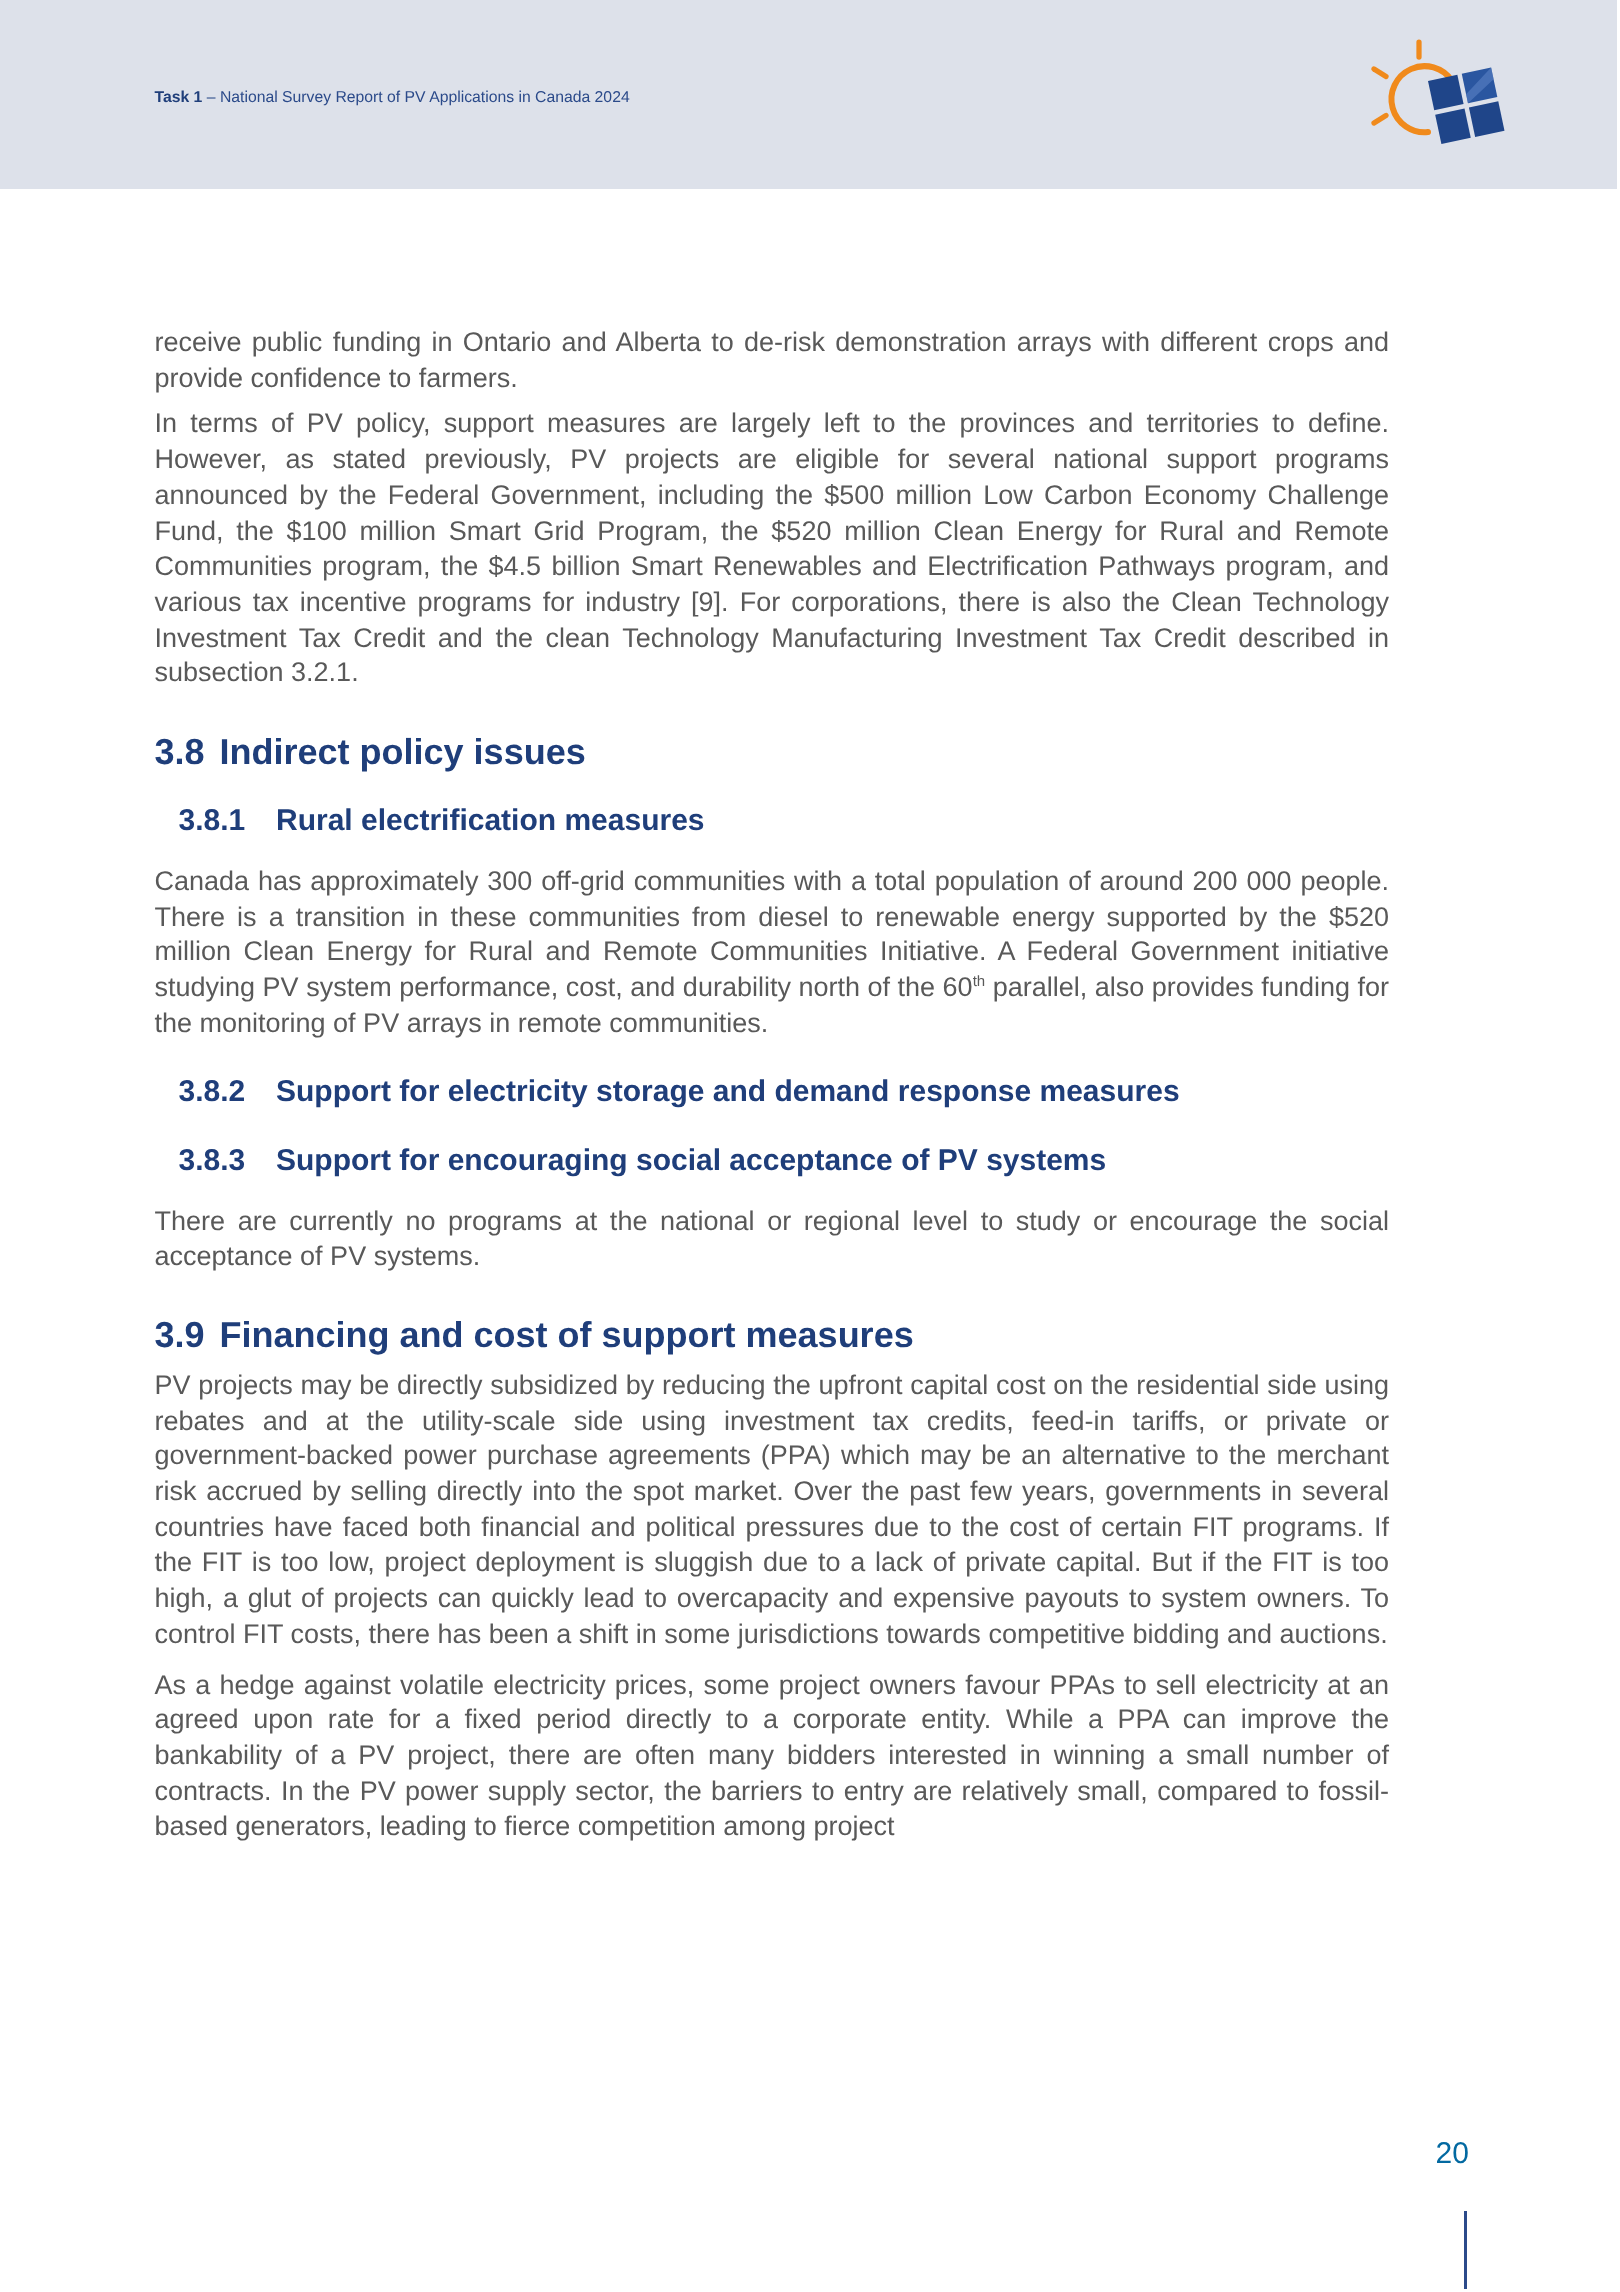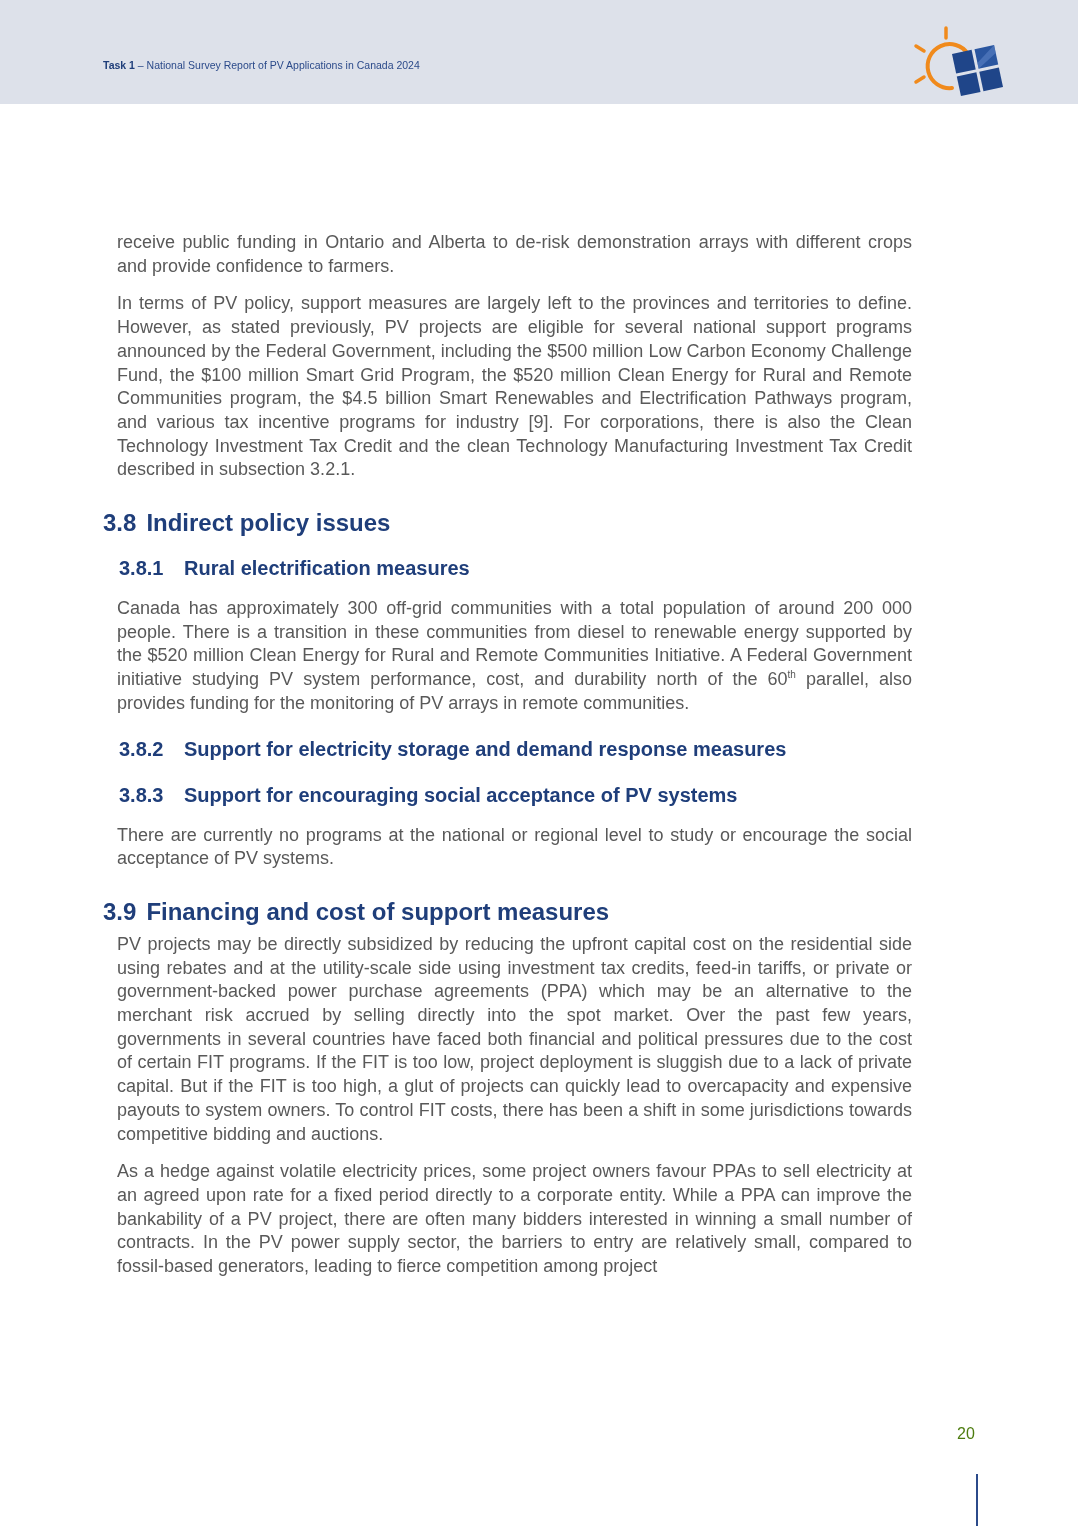--- a/index.html
+++ b/index.html
@@ -5,54 +5,54 @@
     html, body { margin: 0; padding: 0; }
     body {
       width: 1080px; height: 1528px;
       background: #ffffff;
       position: relative;
       overflow: hidden;
       font-family: "Liberation Sans", sans-serif;
     }
     .header-band {
       position: absolute; left: 0; top: 0;
-      width: 1078px; height: 104px;
+      width: 1078px; height: 126px;
       background: #dde1ea;
     }
     .header-title {
       position: absolute; left: 103px; top: 59px;
       font-size: 10.5px; color: #2b4a8a;
       white-space: nowrap;
     }
     .header-title b { font-weight: bold; color: #1f3e7a; }
     .logo { position: absolute; left: 908px; top: 24px; width: 96px; height: 88px; }
 
     .content {
       position: absolute; left: 103px; top: 217px; width: 823px;
       color: #555555;
     }
     p {
-      margin: 14px; font-size: 18px; line-height: 23.7px;
+      margin: 0; font-size: 18px; line-height: 23.7px;
       text-align: justify; color: #595959;
     }
     h2 {
       margin: 0; color: #1f3e7a; font-weight: bold;
       font-size: 24px; line-height: 30px;
     }
     h2 .num { margin-right: 10px; }
     h3 {
       margin: 16px; color: #1f3e7a; font-weight: bold;
       font-size: 20px; line-height: 26px;
     }
     h3 .num { display: inline-block; width: 65px; }
     sup { font-size: 10px; line-height: 0; vertical-align: 7px; }
 
     .page-number {
       position: absolute; left: 957px; top: 1425px;
-      font-size: 16px; color: #4d7c0f;
+      font-size: 20px; color: #0369a1;
     }
     .page-rule {
       position: absolute; left: 976px; top: 1474px;
       width: 2px; height: 52px; background: #2b4a8a;
     }
   </style>
 </head>
 <body>
 
 <div class="header-band">

